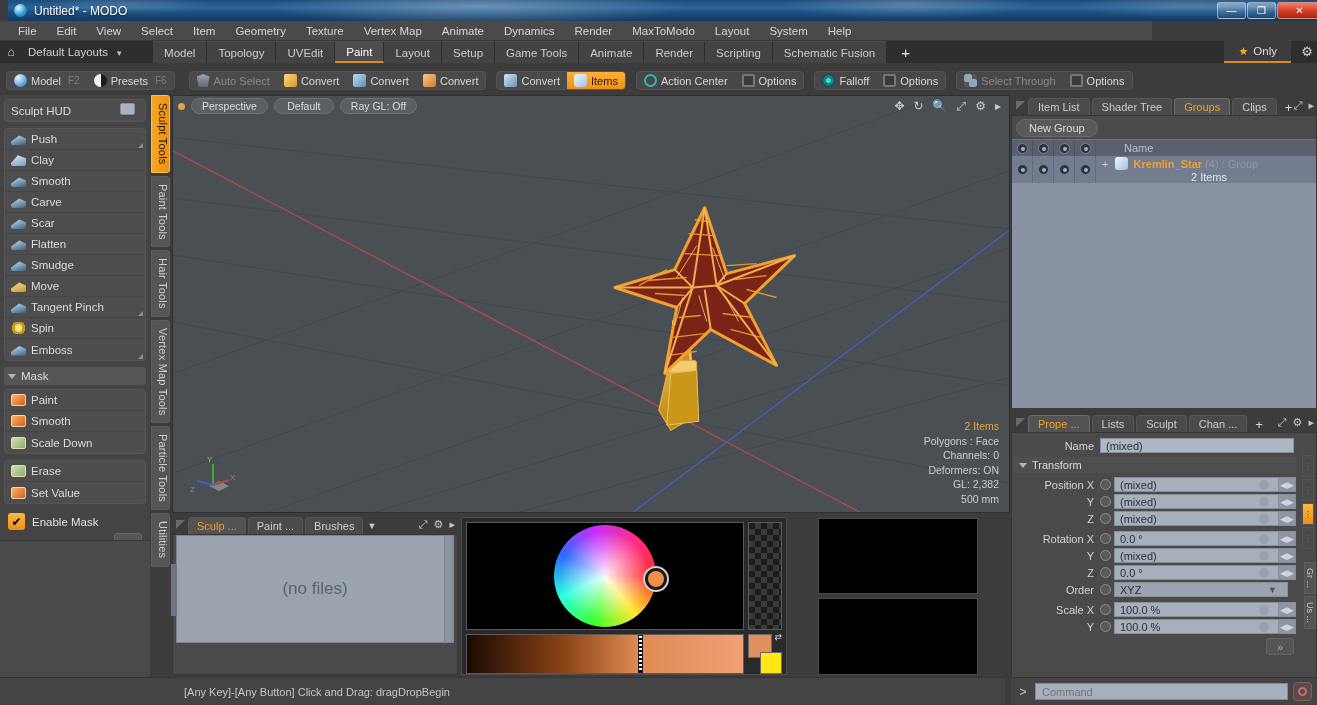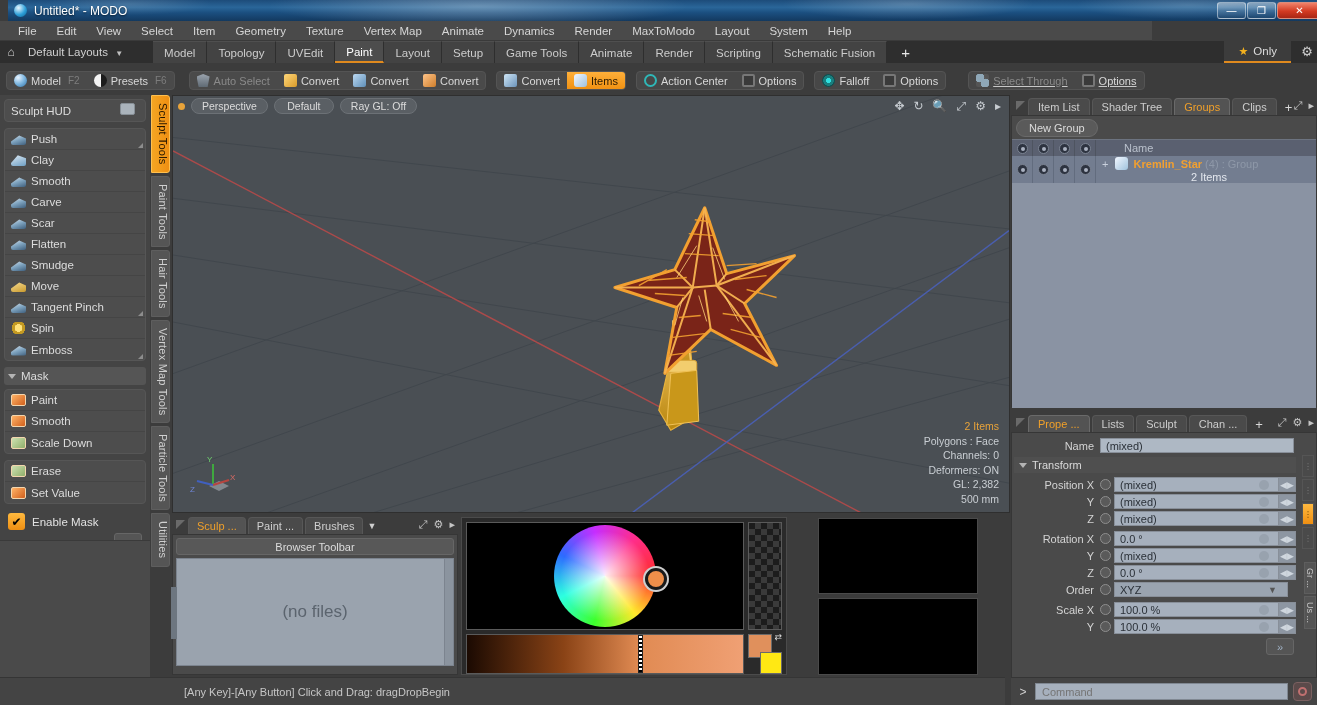--- a/index.html
+++ b/index.html
@@ -379,21 +379,21 @@
       <div class="mbtn">
         <span class="ic falloff"></span>
         <span>Falloff</span>
       </div>
       <div class="mbtn">
         <span class="ic sq"></span>
         <span>Options</span>
       </div>
     </div>
 
-    <div class="grp flat" style="margin-left:22px;text-decoration:underline;">
+    <div class="grp flat" style="margin-left:10px;">
       <div class="mbtn dim">
         <span class="ic through"></span>
         <span>Select Through</span>
       </div>
       <div class="mbtn">
         <span class="ic sq"></span>
         <span>Options</span>
       </div>
     </div>
   </div>
@@ -800,21 +800,20 @@
       <div class="btab">Paint ...</div>
       <div class="btab">Brushes</div>
       <span style="color:#cfcfcf;font-size:9px;padding:0 4px 3px 2px;">▼</span>
       <div class="picons">
         <span>⤢</span>
         <span>⚙</span>
         <span>▸</span>
       </div>
     </div>
     <div class="panelbody" style="height:141px;">
-      <div class="toolbar-btn">Browser Toolbar</div>
       <div class="filearea">
         <i class="fa-left"></i>
         <span>(no files)</span>
         <i class="fa-right"></i>
       </div>
     </div>
   </div>
 
   <div class="colorpanel">
     <div class="cp-main">

